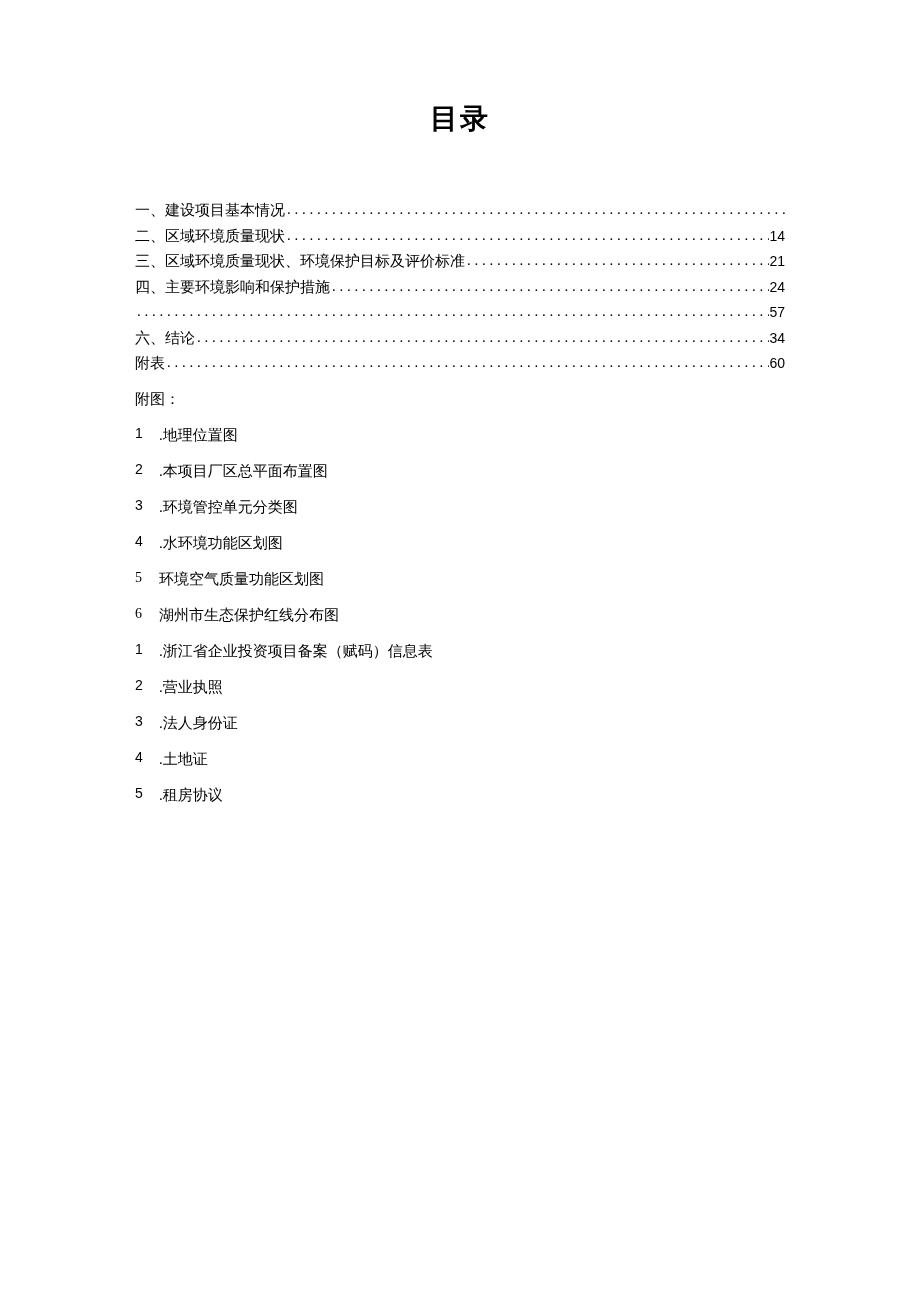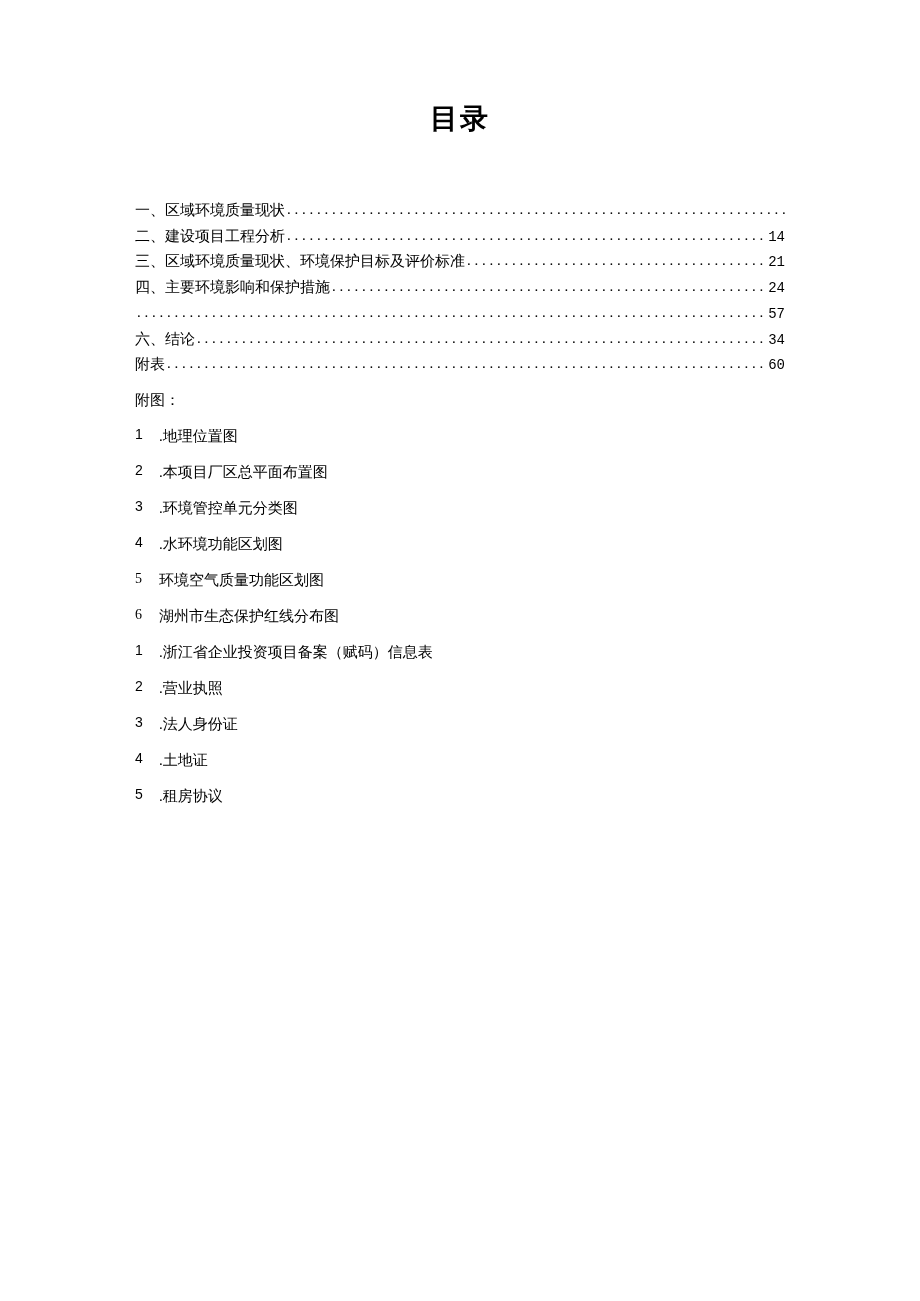--- a/index.html
+++ b/index.html
@@ -42,21 +42,21 @@
       padding: 0 2px;
       position: relative;
       top: -1px;
     }
     .toc-dots::before {
       content: ". . . . . . . . . . . . . . . . . . . . . . . . . . . . . . . . . . . . . . . . . . . . . . . . . . . . . . . . . . . . . . . . . . . . . . . . . . . . . . . . . . . . . . . . . . . . . . . . . . . . . . . . . . . . . . . . . . . . . .";
       letter-spacing: 0px;
     }
     .toc-page {
       flex-shrink: 0;
-      font-family: Liberation Mono, monospace;
+      font-family: Liberation Sans, sans-serif;
       font-size: 14px;
     }
     .section-label {
       font-size: 15px;
       line-height: 2.4;
       margin-top: 4px;
     }
     .list-item {
       display: flex;
       font-size: 15px;
@@ -76,26 +76,26 @@
     }
   </style>
 </head>
 <body>
 
 <div class="page">
   <h1 class="title">目录</h1>
 
   <div>
     <div class="toc-entry">
-      <span class="toc-text">一、区域环境质量现状</span>
+      <span class="toc-text">一、建设项目基本情况</span>
       <span class="toc-dots"></span>
       <span class="toc-page"></span>
     </div>
     <div class="toc-entry">
-      <span class="toc-text">二、建设项目工程分析</span>
+      <span class="toc-text">二、区域环境质量现状</span>
       <span class="toc-dots"></span>
       <span class="toc-page">14</span>
     </div>
     <div class="toc-entry">
       <span class="toc-text">三、区域环境质量现状、环境保护目标及评价标准</span>
       <span class="toc-dots"></span>
       <span class="toc-page">21</span>
     </div>
     <div class="toc-entry">
       <span class="toc-text">四、主要环境影响和保护措施</span>

